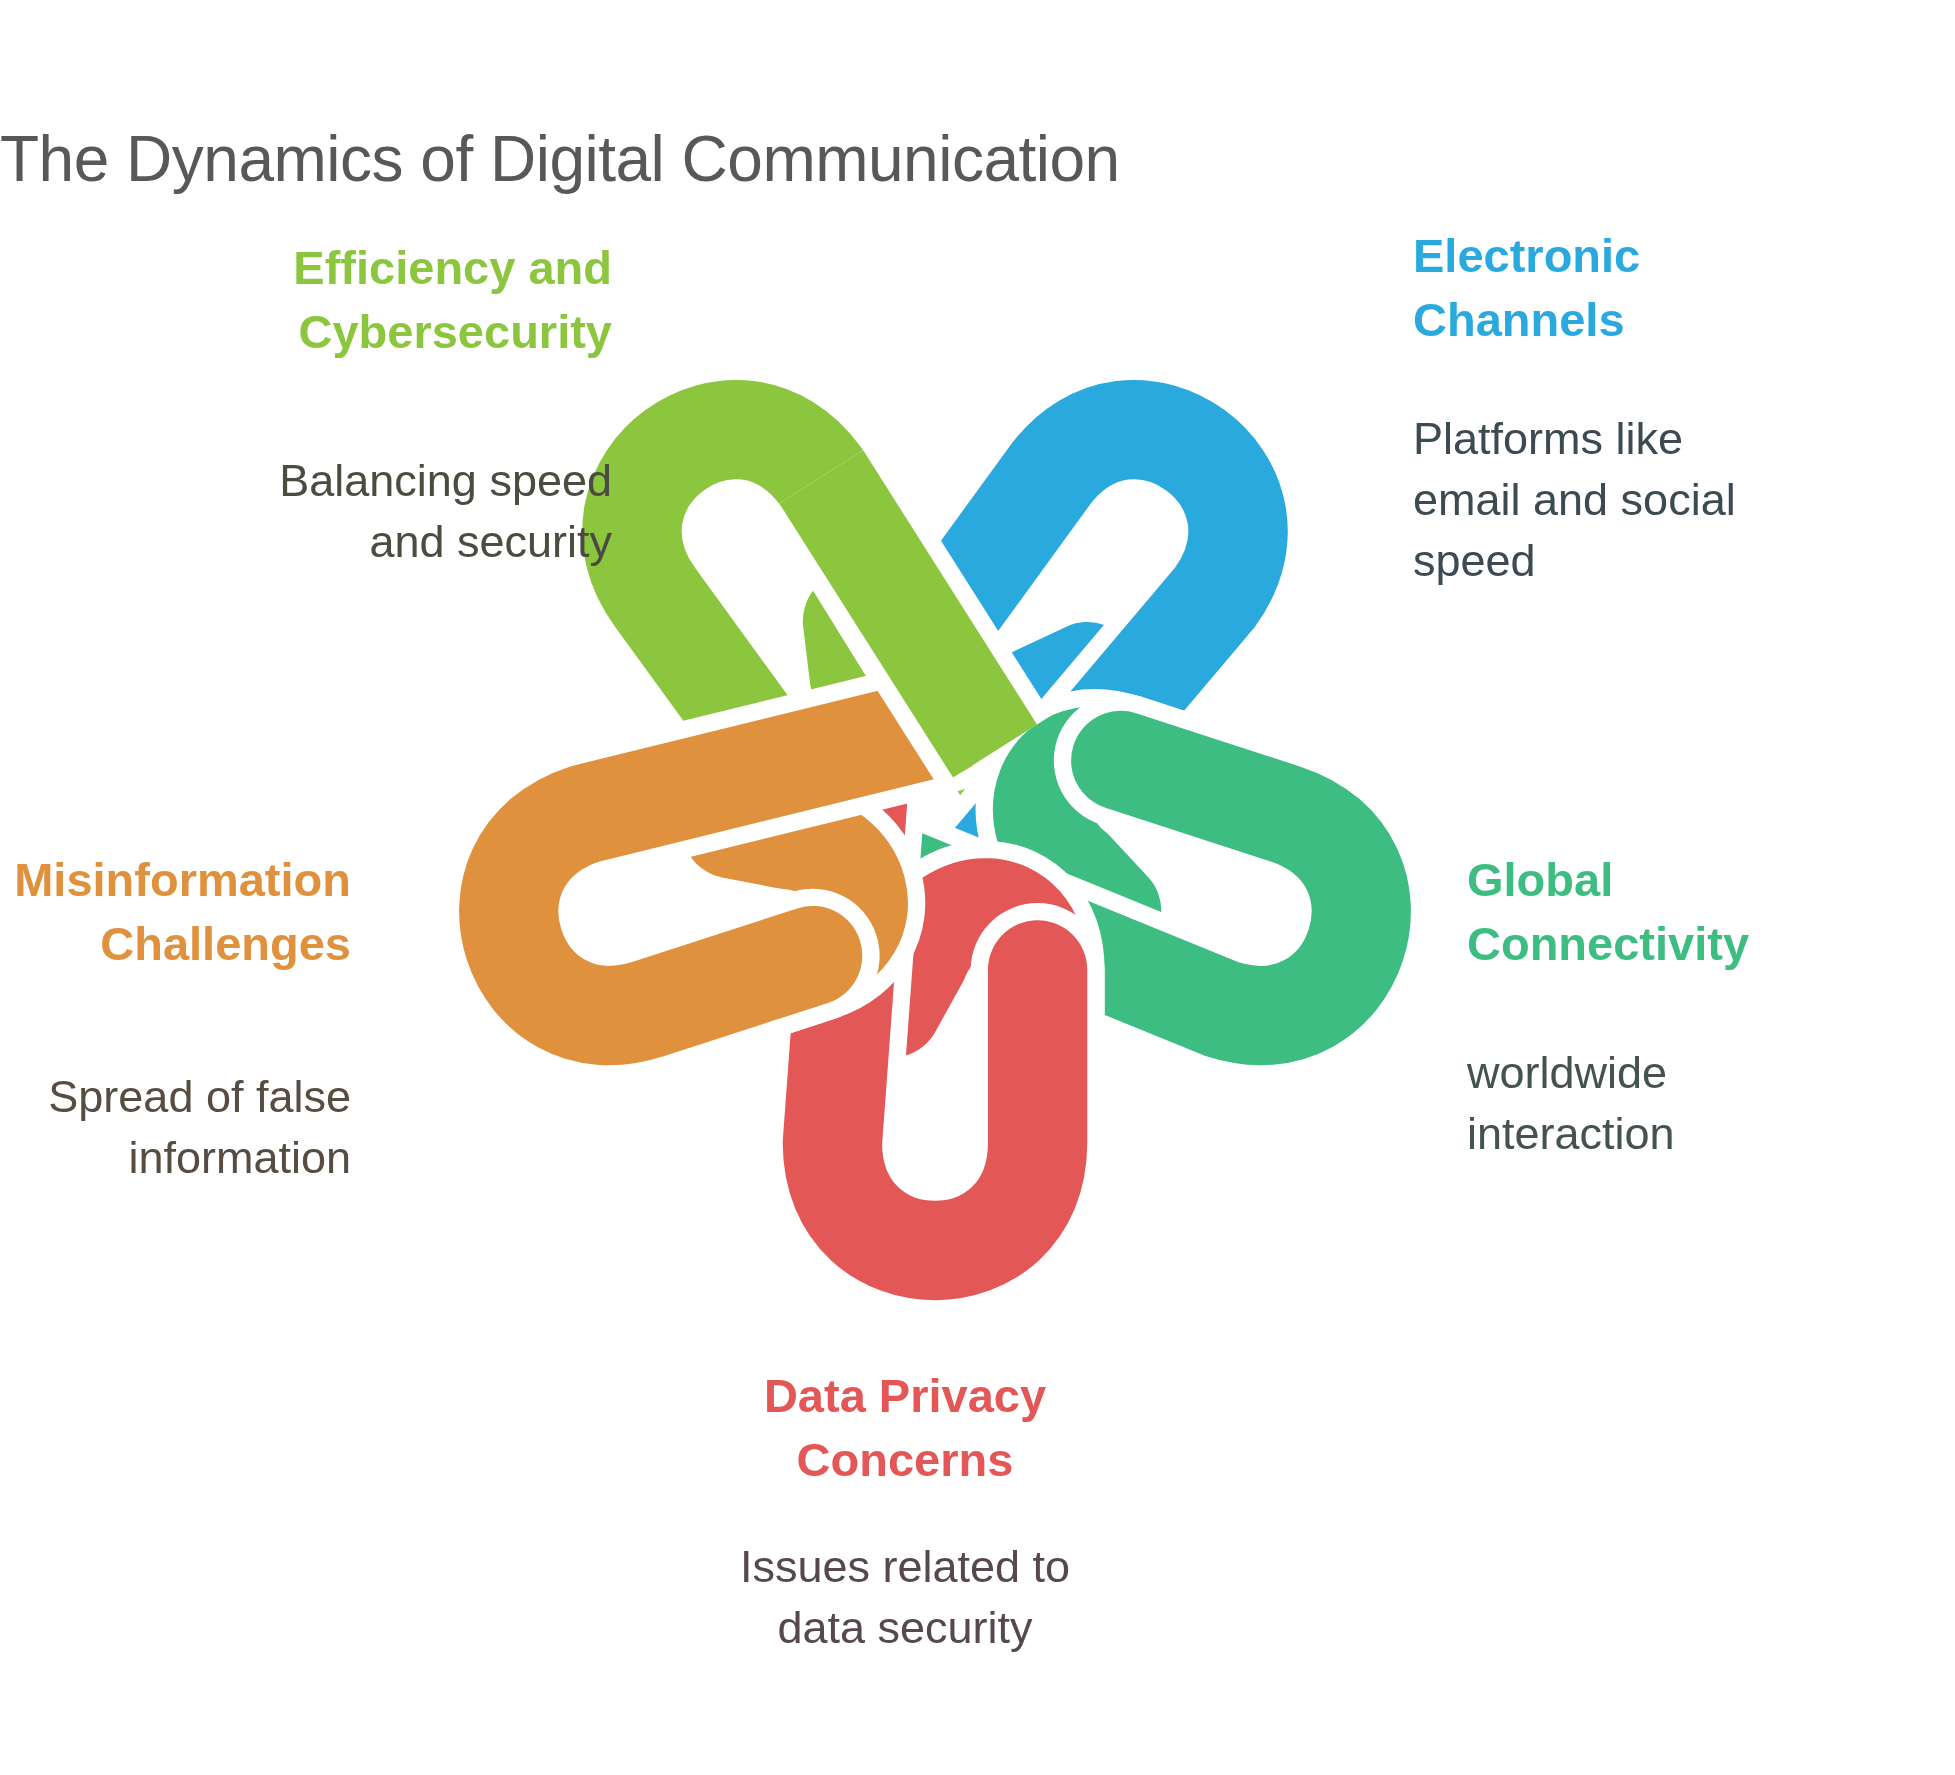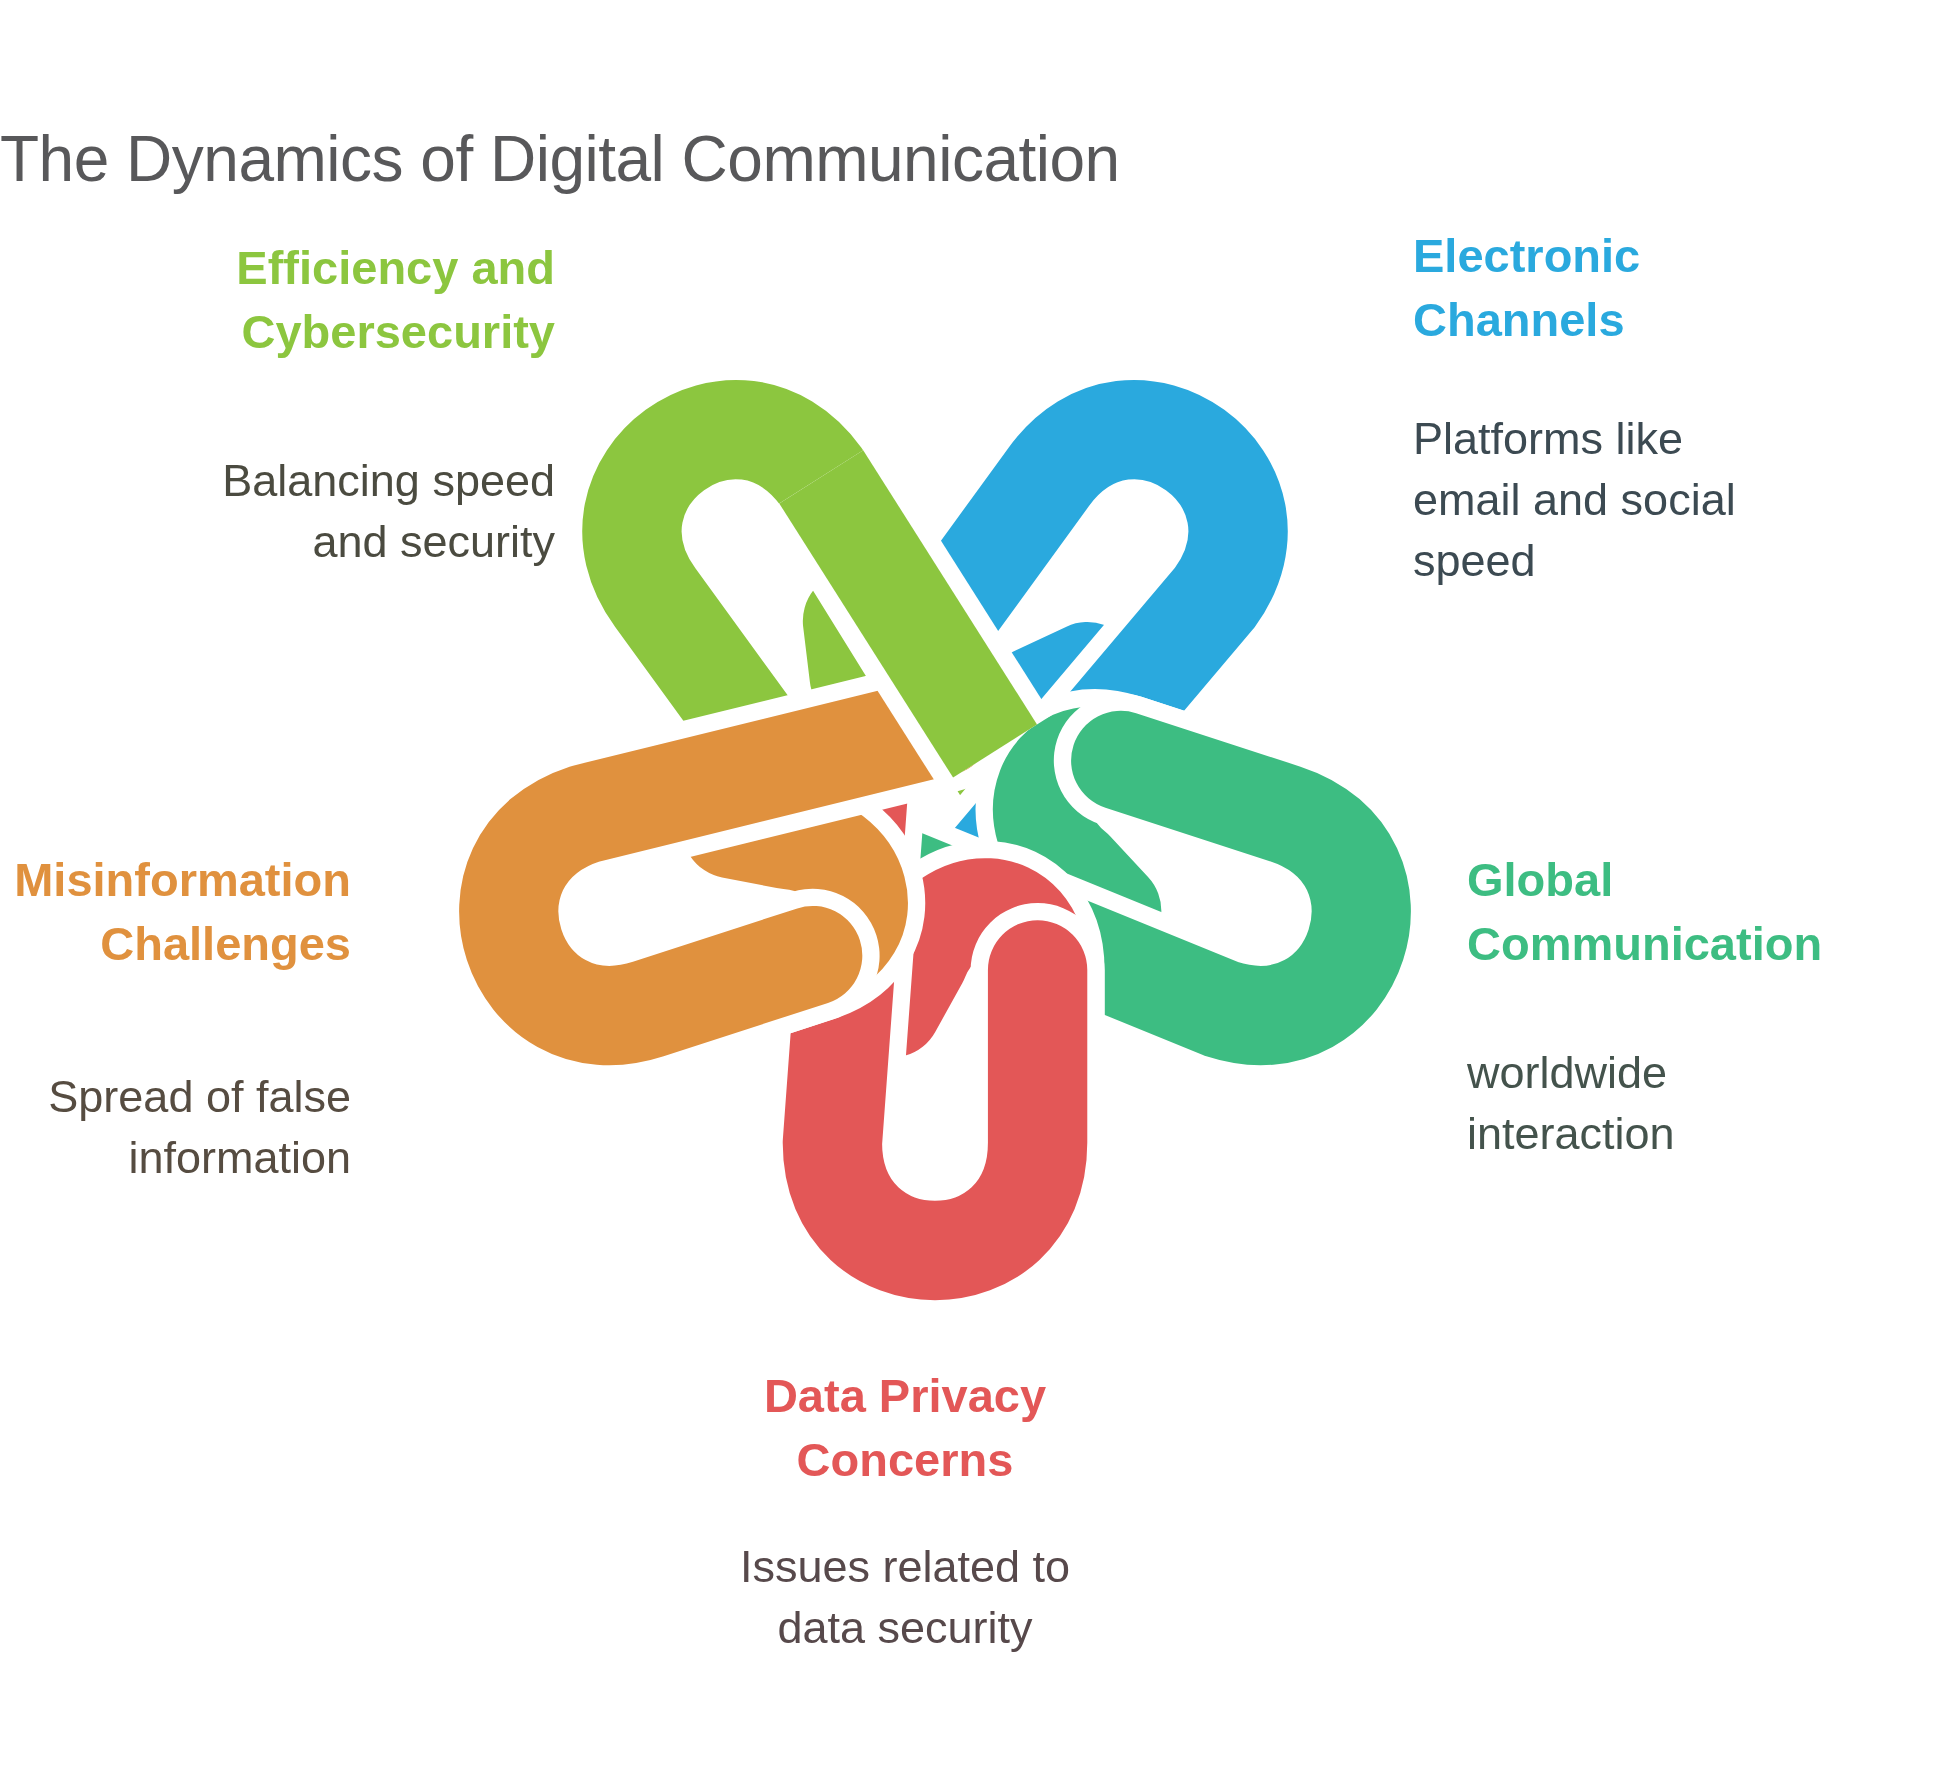--- a/index.html
+++ b/index.html
@@ -30,21 +30,21 @@
     font-weight:700;
     line-height:64px;
     margin:0;
   }
   .section .body{
     font-size:45px;
     font-weight:400;
     line-height:61px;
   }
   .section .line{display:block;}
-  .sec-efficiency{top:236px;right:1400px;text-align:right;}
+  .sec-efficiency{top:236px;right:1343px;text-align:right;}
   .sec-efficiency .heading{color:#8CC63F;margin-bottom:86px;}
   .sec-efficiency .body{color:#4B4B40;}
   .sec-electronic{top:224px;left:1373px;text-align:left;margin-left:40px;}
   .sec-electronic .heading{color:#2AA9DE;margin-bottom:56px;}
   .sec-electronic .body{color:#3C4A52;}
   .sec-global{top:848px;left:1467px;text-align:left;}
   .sec-global .heading{color:#3DBD82;margin-bottom:66px;}
   .sec-global .body{color:#44534C;}
   .sec-misinformation{top:848px;right:1604px;text-align:right;}
   .sec-misinformation .heading{color:#E0913E;margin-bottom:90px;}
@@ -125,21 +125,21 @@
     <div class="body">
       <span class="line">Platforms like</span>
       <span class="line">email and social</span>
       <span class="line">speed</span>
     </div>
   </div>
 
   <div class="section sec-global">
     <div class="heading">
       <span class="line">Global</span>
-      <span class="line">Communication</span>
+      <span class="line">Connectivity</span>
     </div>
     <div class="body">
       <span class="line">worldwide</span>
       <span class="line">interaction</span>
     </div>
   </div>
 
   <div class="section sec-misinformation">
     <div class="heading">
       <span class="line">Misinformation</span>

